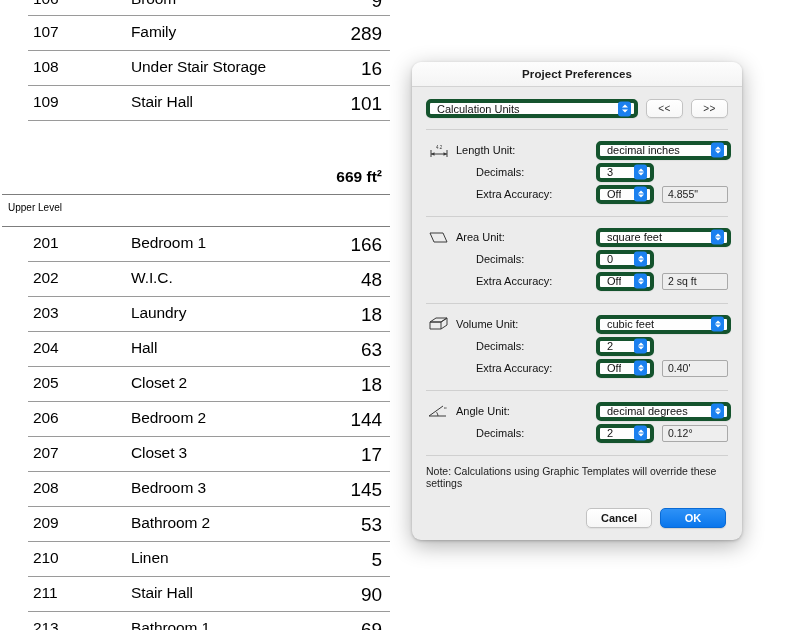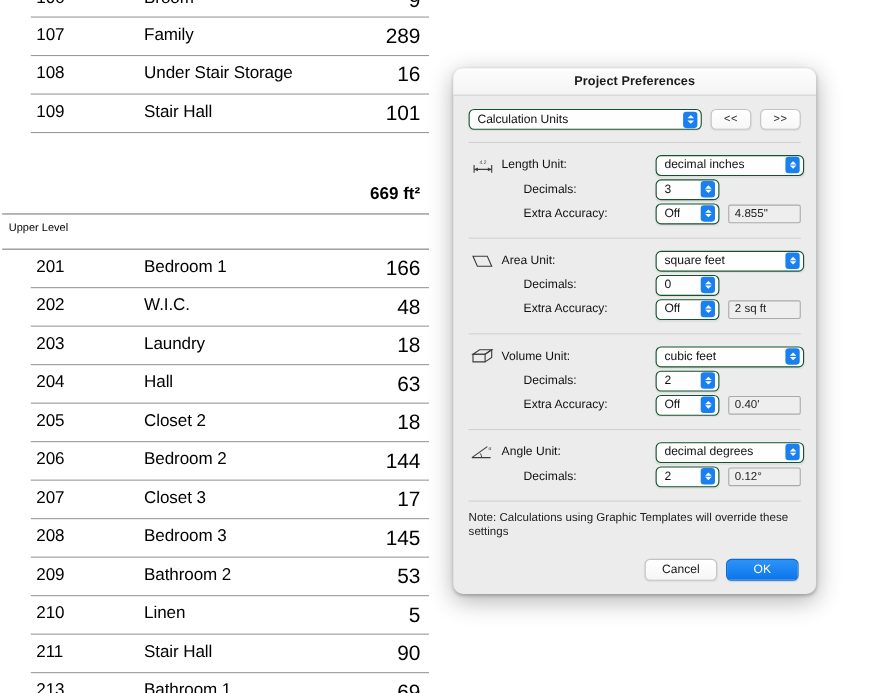--- a/index.html
+++ b/index.html
@@ -139,21 +139,21 @@
 
   
   .top-bar {
     display: flex;
     align-items: center;
     gap: 8px;
   }
   .popup {
     position: relative;
     background: #fefefe;
-    border: 1px solid #14532d;
+    border: 4px solid #14532d;
     border-radius: 5px;
     height: 19px;
     box-shadow: 0 1px 1px rgba(0,0,0,0.06);
     display: flex;
     align-items: center;
     box-sizing: border-box;
   }
   .popup .ptext {
     padding-left: 7px;
     font-size: 11px;
@@ -295,20 +295,21 @@
   .dlgbtn {
     height: 20px;
     min-width: 66px;
     border-radius: 5px;
     font-size: 11px;
     display: flex;
     align-items: center;
     justify-content: center;
     box-sizing: border-box;
     padding: 0 12px;
+    font-weight: bold;
   }
   .dlgbtn.secondary {
     background: linear-gradient(#ffffff, #f6f6f6);
     border: 1px solid #c2c2c2;
     color: #161616;
     box-shadow: 0 1px 1px rgba(0,0,0,0.06);
   }
   .dlgbtn.primary {
     background: linear-gradient(#2e92f7, #0a76ec);
     border: 1px solid #0a6ad4;

